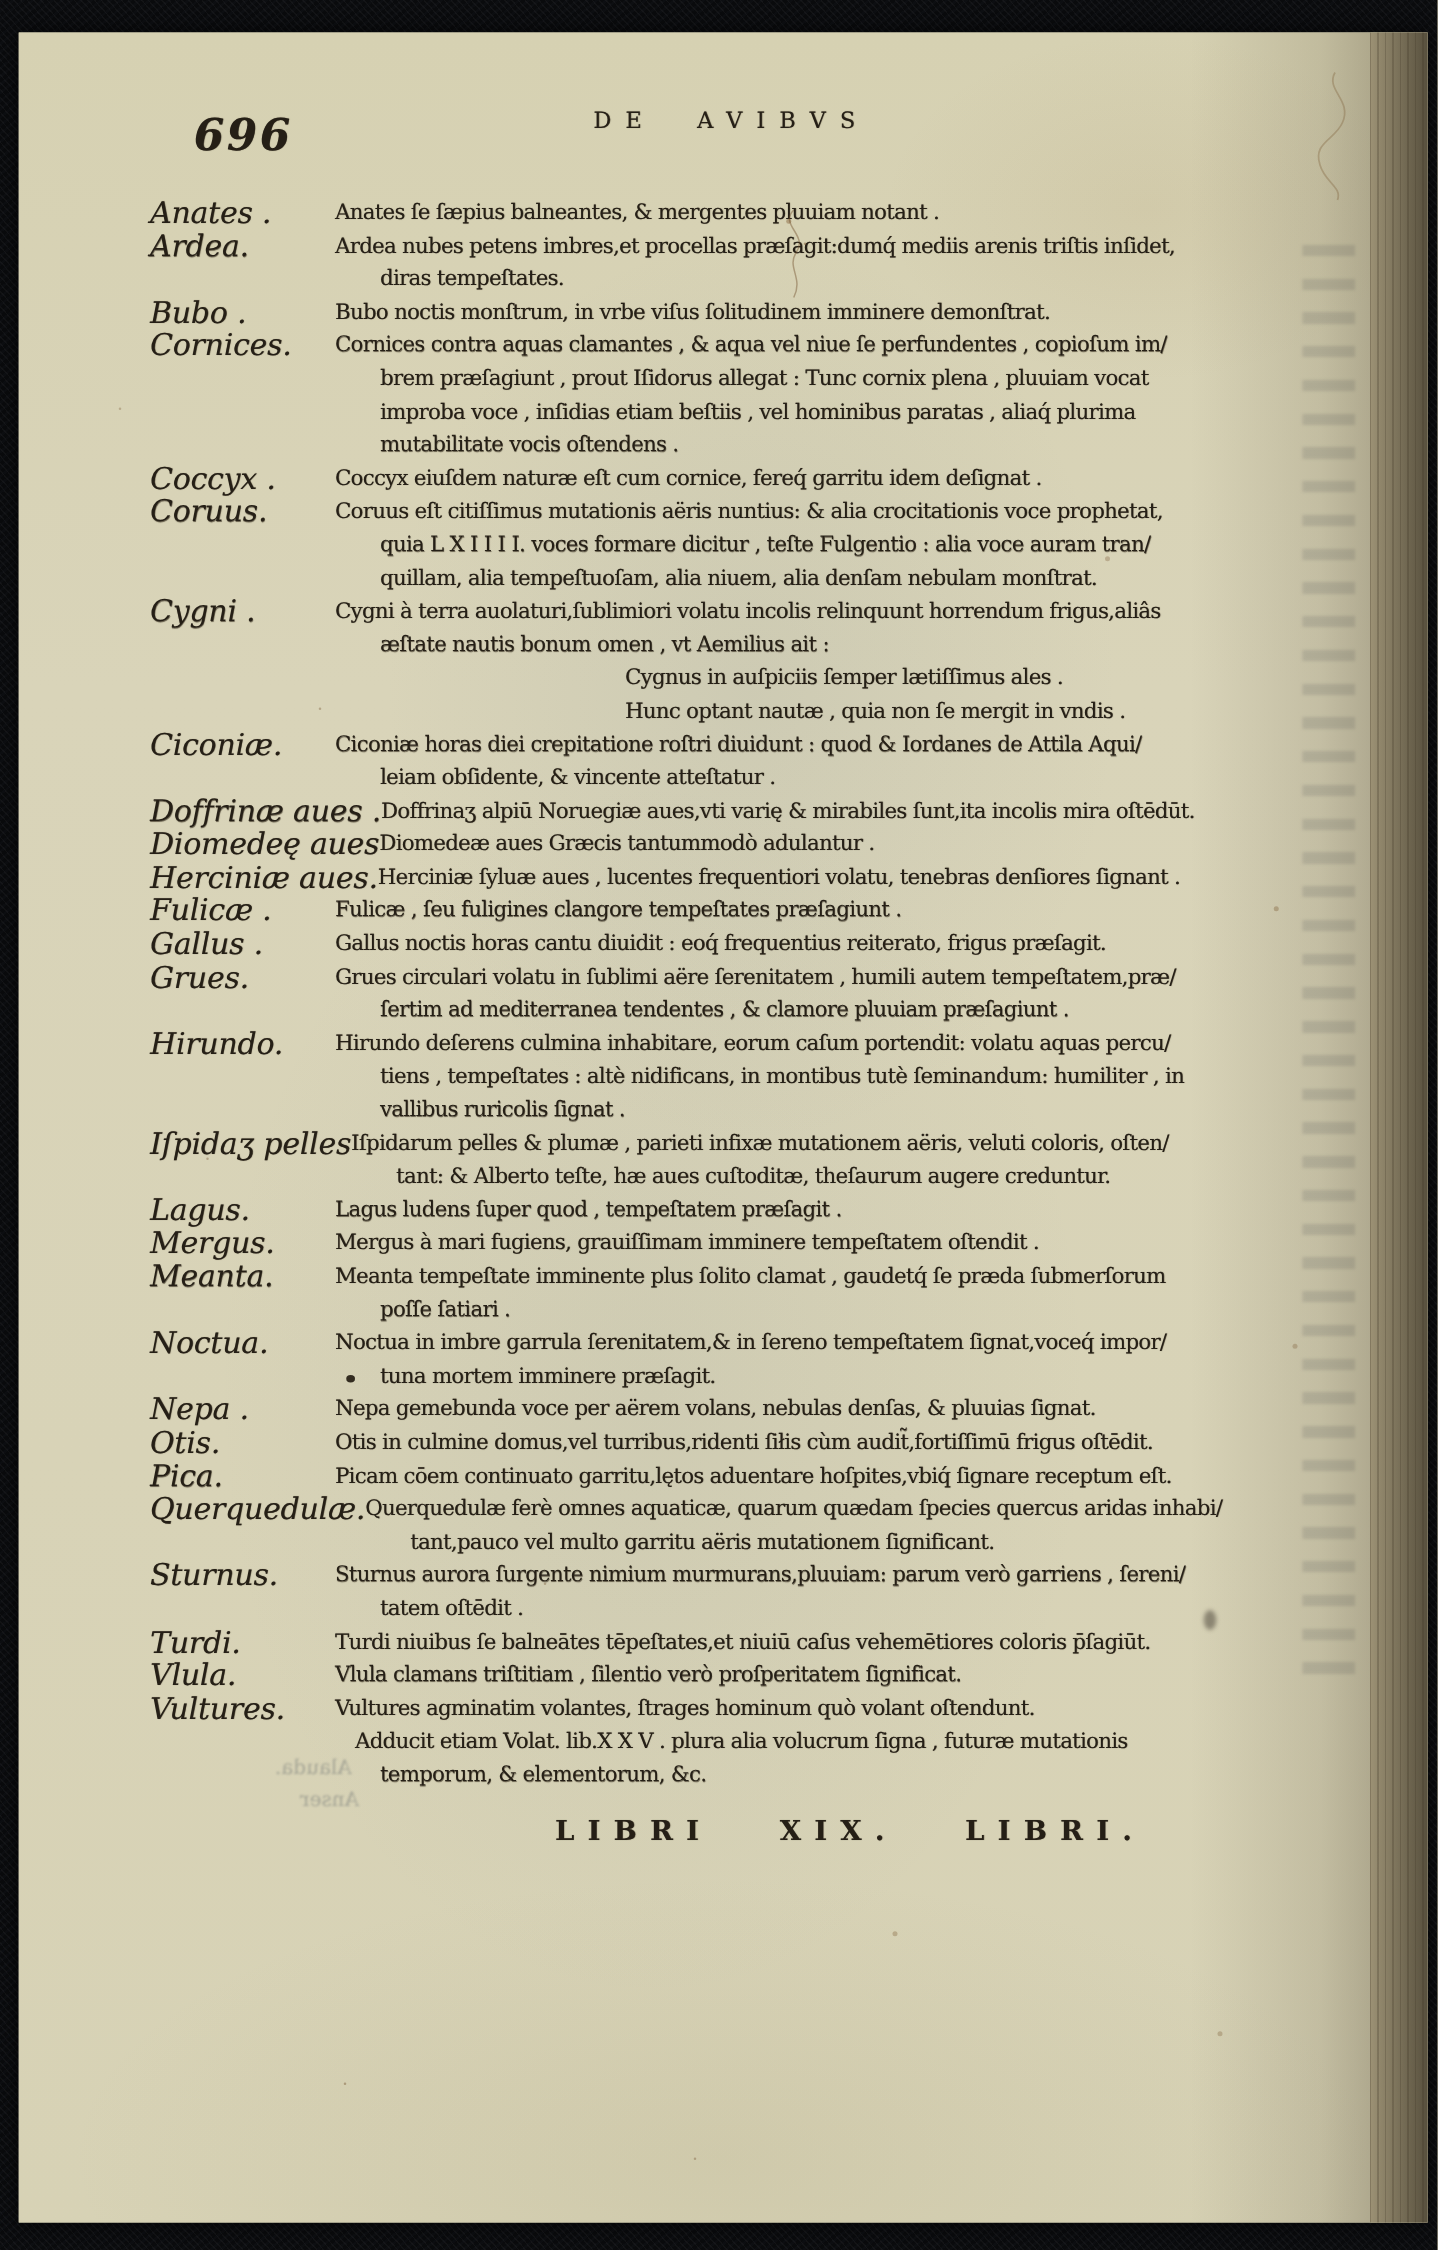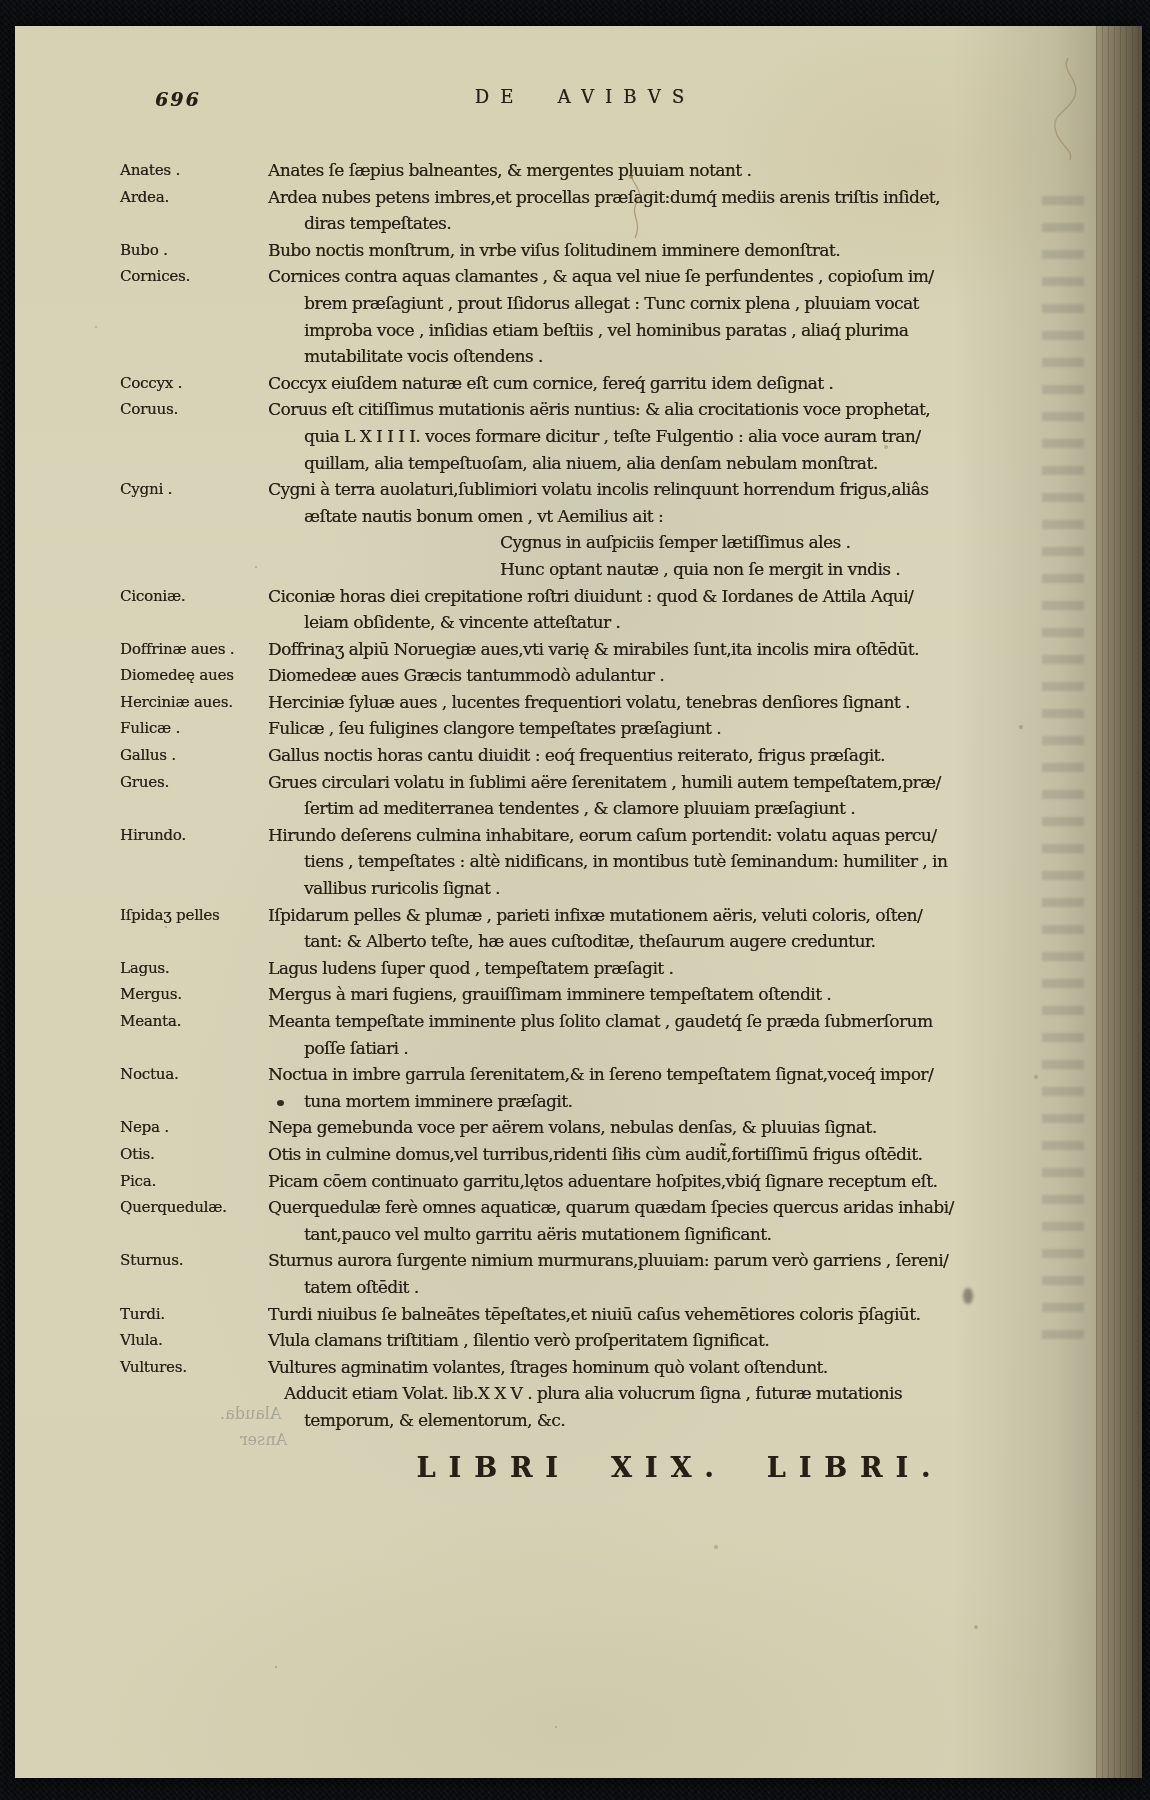--- a/index.html
+++ b/index.html
@@ -52,43 +52,43 @@
       260px 1640px 0 0 rgba(110,75,40,0.40),
       960px 1600px 0 1px rgba(120,85,45,0.30),
       540px 1700px 0 0 rgba(110,75,40,0.35),
       80px 300px 0 0 rgba(110,75,40,0.30),
       1020px 1050px 0 1px rgba(120,85,45,0.30);
   }
   .crease{position:absolute;right:42px;top:28px;opacity:0.55;}
   .fiber{position:absolute;left:598px;top:138px;opacity:0.6;}
   .ink{color:#251f16;text-shadow:0.3px 0.3px 0.6px rgba(45,35,22,0.65);}
   .pagenum{
-    position:absolute;left:140px;top:62px;font-size:19px;font-weight:bold;
+    position:absolute;left:140px;top:62px;font-size:35px;font-weight:bold;
     letter-spacing:2px;font-style:italic;
   }
   .running-title{
     position:absolute;left:370px;top:60px;width:400px;text-align:center;
     font-size:18px;font-weight:normal;letter-spacing:0.62em;word-spacing:0.9em;white-space:nowrap;
   }
   .entries{
     position:absolute;left:105px;top:131px;width:960px;
   }
   .entry{display:flex;align-items:flex-start;}
   .entry .label{
-    flex:0 0 148px;font-size:15px;letter-spacing:-0.2px;line-height:26.6px;white-space:nowrap;
+    flex:0 0 148px;font-size:24px;letter-spacing:-0.2px;line-height:26.6px;white-space:nowrap;font-style:italic;
   }
   .entry .lines{flex:1 1 auto;min-height:26.6px;}
   .line{font-size:17px;letter-spacing:-0.55px;line-height:26.6px;white-space:nowrap;}
   .line.i1{padding-left:36px;}
   .line.i2{padding-left:232px;}
   .line.i3{padding-left:16px;}
   .finis{
     position:absolute;left:375px;top:1426px;width:580px;
-    display:flex;justify-content:center;gap:40px;
-    font-size:27px;font-weight:bold;letter-spacing:0.48em;white-space:nowrap;
+    display:flex;justify-content:center;gap:54px;
+    font-size:22px;font-weight:bold;letter-spacing:0.48em;white-space:nowrap;
   }
   .ink-dot{position:absolute;left:262px;top:1074px;width:7px;height:6px;border-radius:50%;
     background:#332c20;filter:blur(0.4px);}
   .ink-smudge{position:absolute;left:948px;top:1262px;width:10px;height:16px;border-radius:50%;
     background:rgba(50,45,35,0.45);filter:blur(1.5px);}
   .bleed{position:absolute;transform:scaleX(-1);color:rgba(85,92,98,0.38);
     filter:blur(0.7px);font-size:16px;letter-spacing:0;white-space:nowrap;}
   .bleed.b1{left:205px;top:1378px;}
   .bleed.b2{left:225px;top:1404px;}
 </style>

